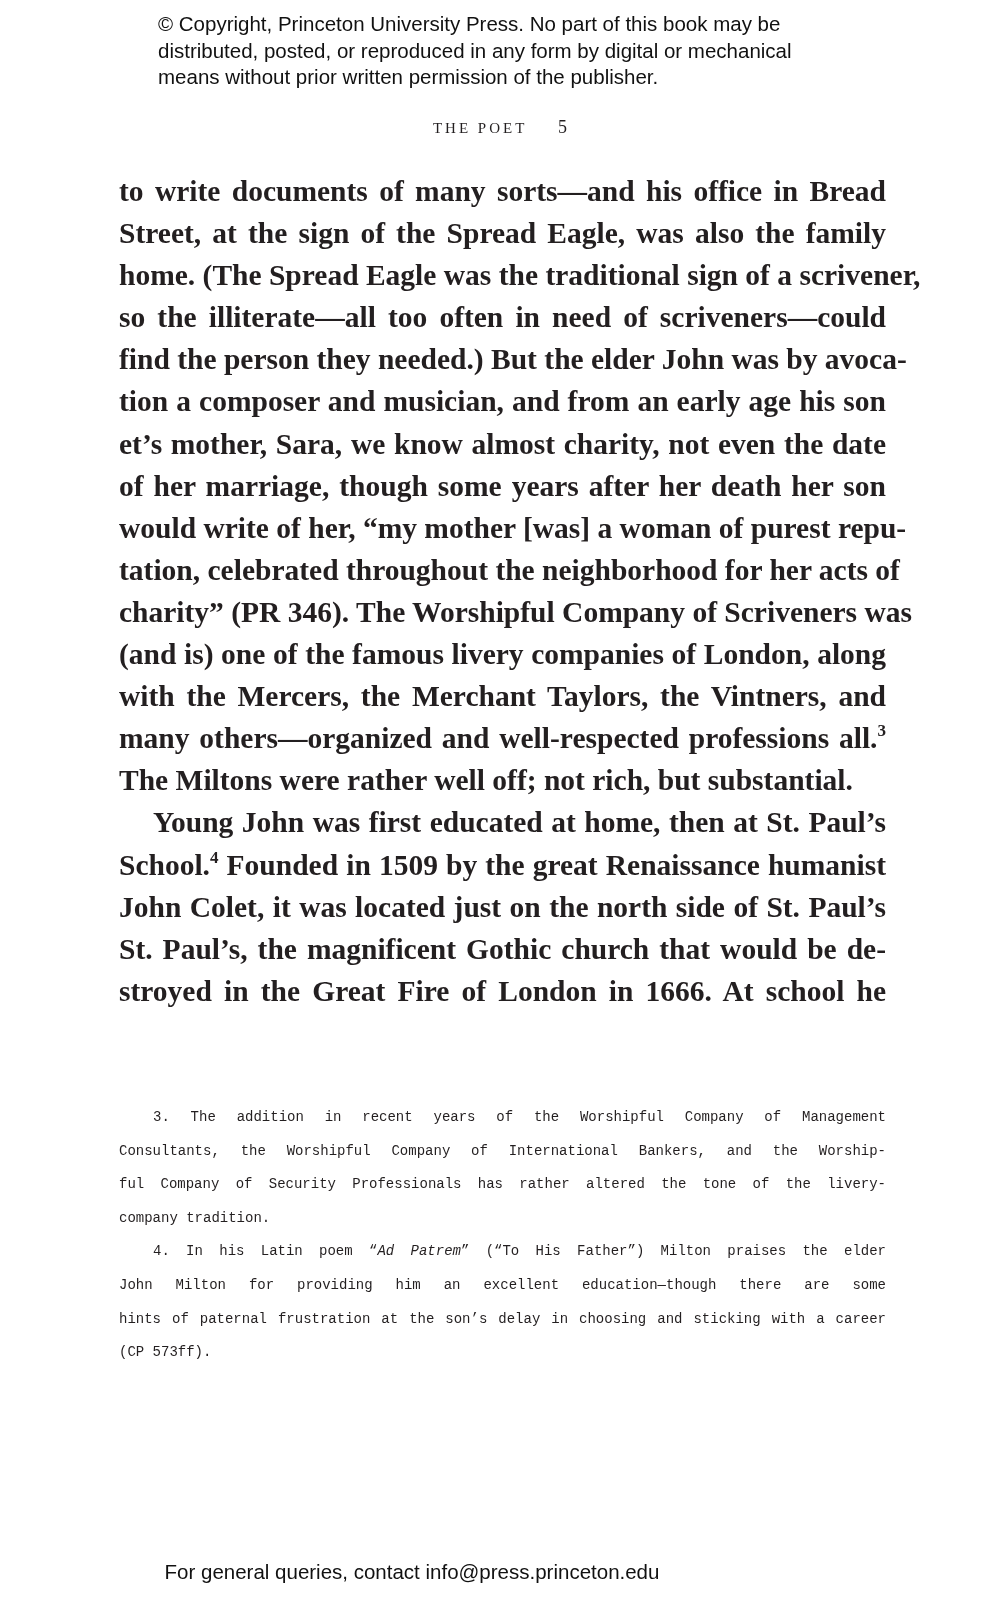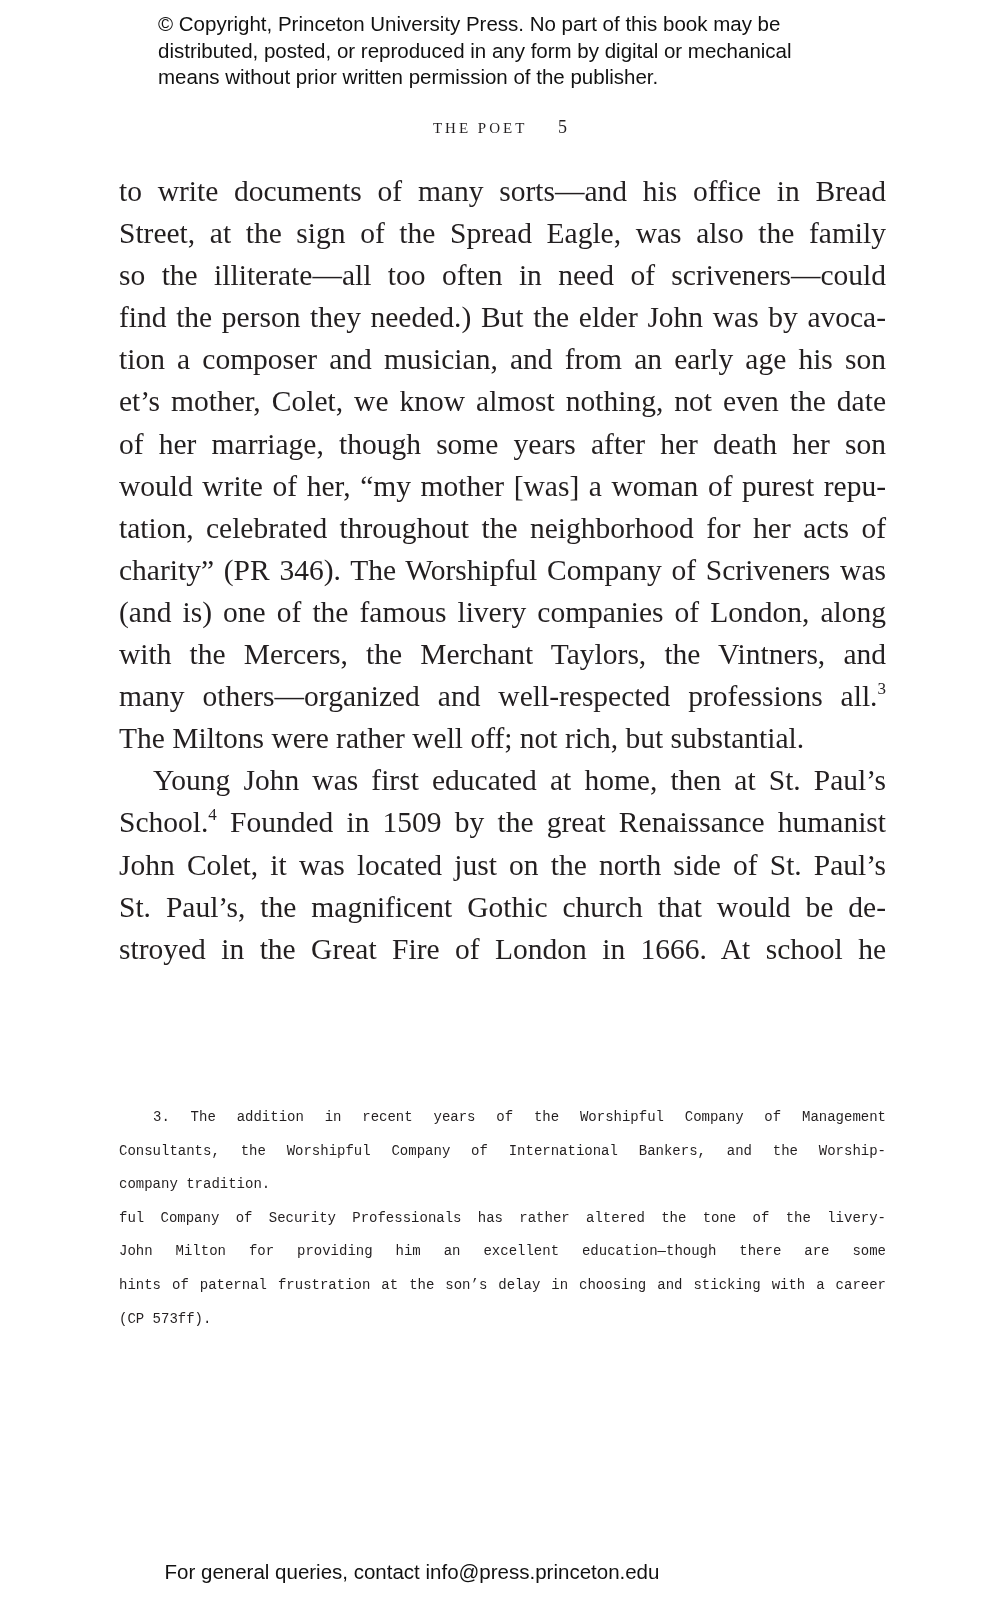--- a/index.html
+++ b/index.html
@@ -12,21 +12,21 @@
   .running-head {
     position: absolute; left: 0; width: 1000px; top: 117px; text-align: center;
     font-family: "Liberation Serif", serif; font-size: 15px; letter-spacing: 3px; color: #231f20;
   }
   .running-head .title { margin-right: 24px; }
   .running-head .pg { letter-spacing: 0; font-size: 18px; }
   .body-text {
     position: absolute; left: 119px; top: 170px; width: 767px;
     font-family: "Liberation Serif", serif; font-size: 29.5px; line-height: 42.1px; color: #231f20;
   }
-  .line { display: block; white-space: nowrap; text-align: justify; text-align-last: justify; height: 42.1px; }
+  .line { display: block; white-space: nowrap; text-align: justify; text-align-last: justify; height: 42.1px; font-weight: bold; }
   .line.last { text-align-last: left; }
   .line.indent { padding-left: 34px; }
   sup.fn { font-size: 17px; vertical-align: 12px; line-height: 0; }
   .footnotes {
     position: absolute; left: 119px; top: 1101px; width: 767px;
     font-family: Liberation Mono, monospace; font-size: 14px; line-height: 33.6px; color: #231f20;
   }
   .fline { display: block; white-space: nowrap; text-align: justify; text-align-last: justify; height: 33.6px; }
   .fline.last { text-align-last: left; }
   .fline.indent { padding-left: 34px; }
@@ -45,46 +45,48 @@
 </div>
 
 <div class="running-head">
   <span class="title">THE POET</span>
   <span class="pg">5</span>
 </div>
 
 <div class="body-text">
   <span class="line">to write documents of many sorts—and his office in Bread</span>
   <span class="line">Street, at the sign of the Spread Eagle, was also the family</span>
+  <span class="line">home. (The Spread Eagle was the traditional sign of a scrivener,</span>
   <span class="line">so the illiterate—all too often in need of scriveners—could</span>
   <span class="line">find the person they needed.) But the elder John was by avoca-</span>
   <span class="line">tion a composer and musician, and from an early age his son</span>
-  <span class="line">et’s mother, Colet, we know almost nothing, not even the date</span>
+  <span class="line">et’s mother, Sara, we know almost charity, not even the date</span>
   <span class="line">of her marriage, though some years after her death her son</span>
   <span class="line">would write of her, “my mother [was] a woman of purest repu-</span>
   <span class="line">tation, celebrated throughout the neighborhood for her acts of</span>
   <span class="line">charity” (PR 346). The Worshipful Company of Scriveners was</span>
   <span class="line">(and is) one of the famous livery companies of London, along</span>
   <span class="line">with the Mercers, the Merchant Taylors, the Vintners, and</span>
   <span class="line"><span>many others—organized and well-respected professions all.</span><sup class="fn">3</sup></span>
   <span class="line last">The Miltons were rather well off; not rich, but substantial.</span>
   <span class="line indent">Young John was first educated at home, then at St. Paul’s</span>
   <span class="line"><span>School.</span><sup class="fn">4</sup> <span>Founded in 1509 by the great Renaissance humanist</span></span>
   <span class="line">John Colet, it was located just on the north side of St. Paul’s</span>
   <span class="line">St. Paul’s, the magnificent Gothic church that would be de-</span>
   <span class="line">stroyed in the Great Fire of London in 1666. At school he</span>
 </div>
 
 <div class="footnotes">
   <div>
     <span class="fline indent">3. The addition in recent years of the Worshipful Company of Management</span>
     <span class="fline">Consultants, the Worshipful Company of International Bankers, and the Worship-</span>
+    <span class="fline">ful Company of Security Professionals has rather altered the tone of the livery-</span>
     <span class="fline last">company tradition.</span>
-    <span class="fline">ful Company of Security Professionals has rather altered the tone of the livery-</span>
   </div>
   <div>
+    <span class="fline indent"><span>4. In his Latin poem “</span><i>Ad Patrem</i><span>” (“To His Father”) Milton praises the elder</span></span>
     <span class="fline">John Milton for providing him an excellent education—though there are some</span>
     <span class="fline">hints of paternal frustration at the son’s delay in choosing and sticking with a career</span>
     <span class="fline last">(CP 573ff).</span>
   </div>
 </div>
 
 <div class="footer">For general queries, contact info@press.princeton.edu</div>
 
 </body></html>

